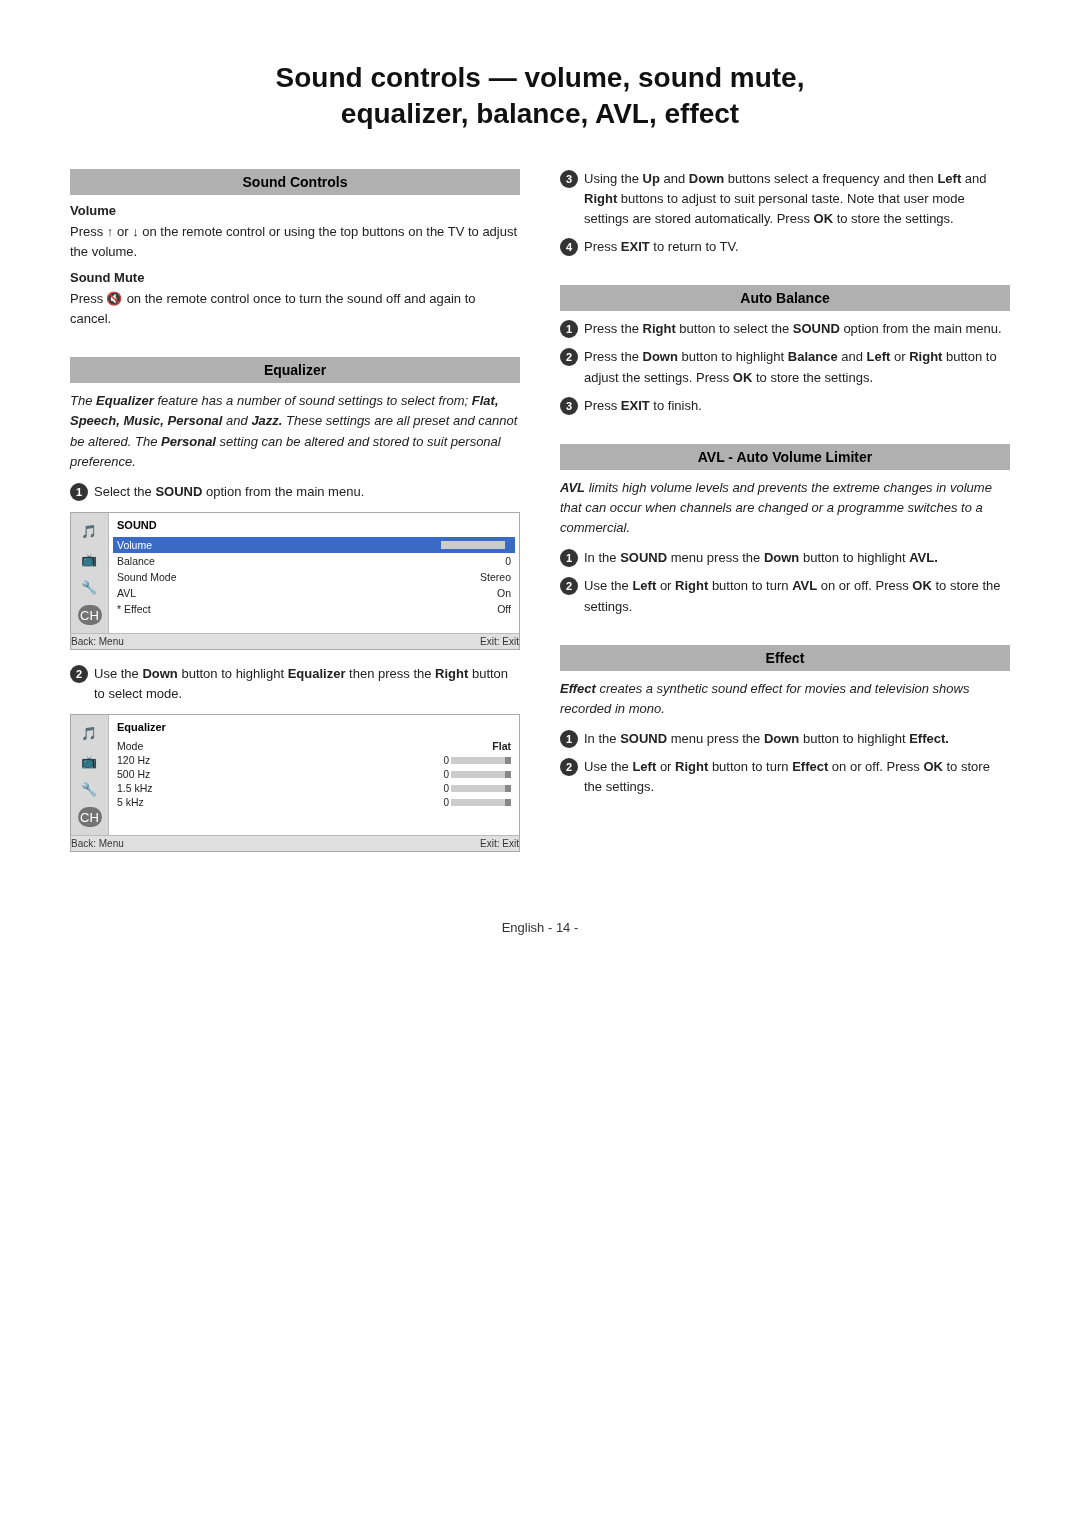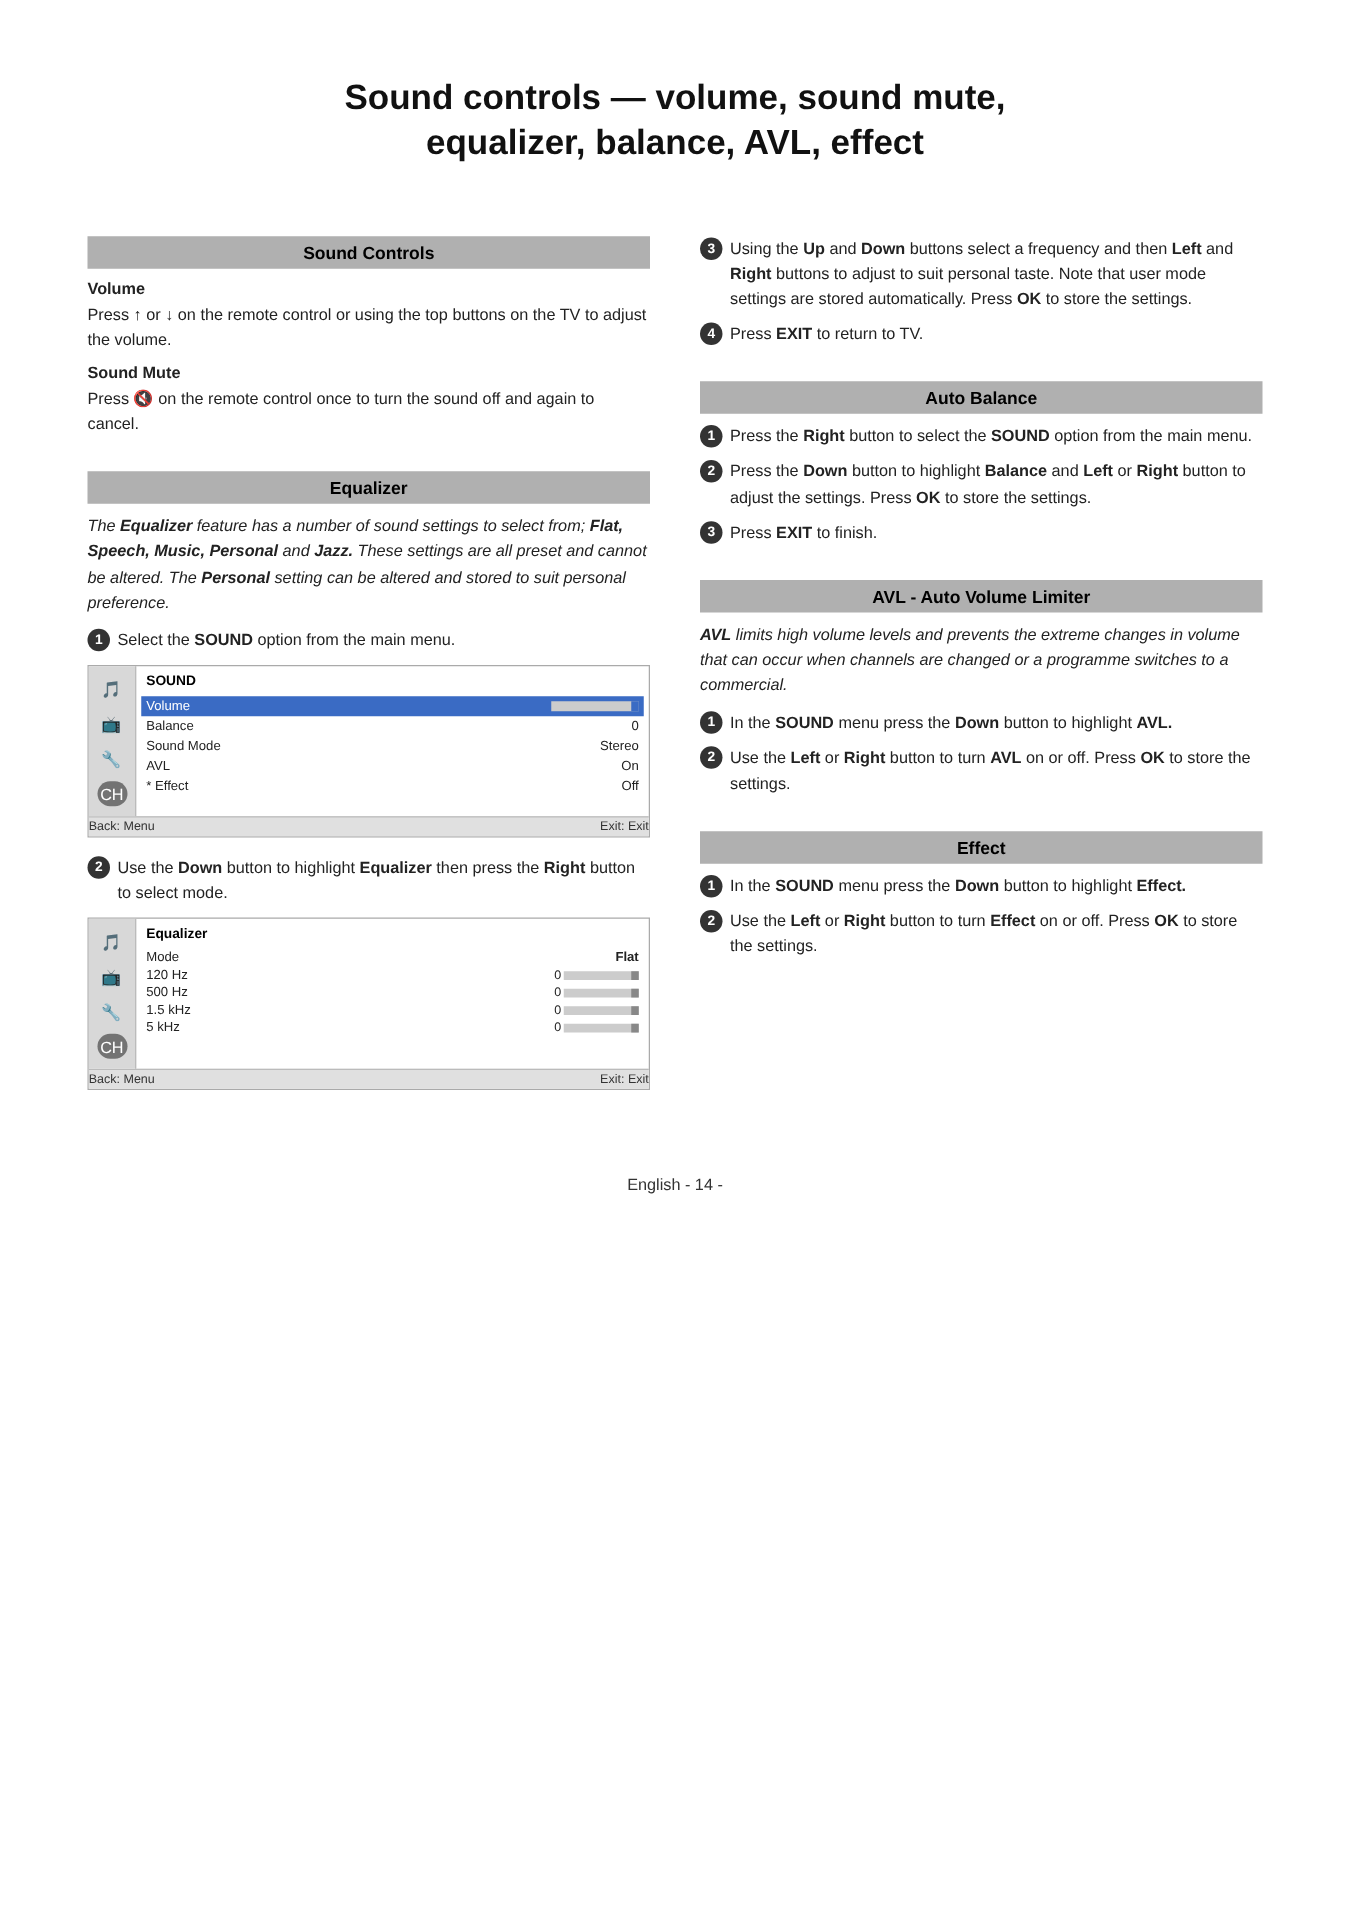--- a/index.html
+++ b/index.html
@@ -11,21 +11,21 @@
       font-size: 14px;
       color: #222;
       padding: 60px 70px 60px 70px;
     }
 
     h1.page-title {
       text-align: center;
       font-size: 28px;
       font-weight: bold;
       line-height: 1.3;
-      margin-bottom: 56px;
+      margin-bottom: 36px;
       color: #111;
     }
 
     .two-col {
       display: grid;
       grid-template-columns: 1fr 1fr;
       gap: 17px 40px;
     }
 
     .left-col, .right-col {
@@ -462,20 +462,23 @@
         <div class="step-num">2</div>
         <div class="step-text right-step-text">
           Use the <b>Left</b> or <b>Right</b> button to turn <b>AVL</b> on or off. Press <b>OK</b> to store the settings.
         </div>
       </div>
     </div>
 
     <div class="section-block">
       <div class="section-header">Effect</div>
 
+      <p class="italic-text">
+        <b>Effect</b> creates a synthetic sound effect for movies and television shows recorded in mono.
+      </p>
 
       <div class="step">
         <div class="step-num">1</div>
         <div class="step-text right-step-text">
           In the <b>SOUND</b> menu press the <b>Down</b> button to highlight <b>Effect.</b>
         </div>
       </div>
       <div class="step">
         <div class="step-num">2</div>
         <div class="step-text right-step-text">

